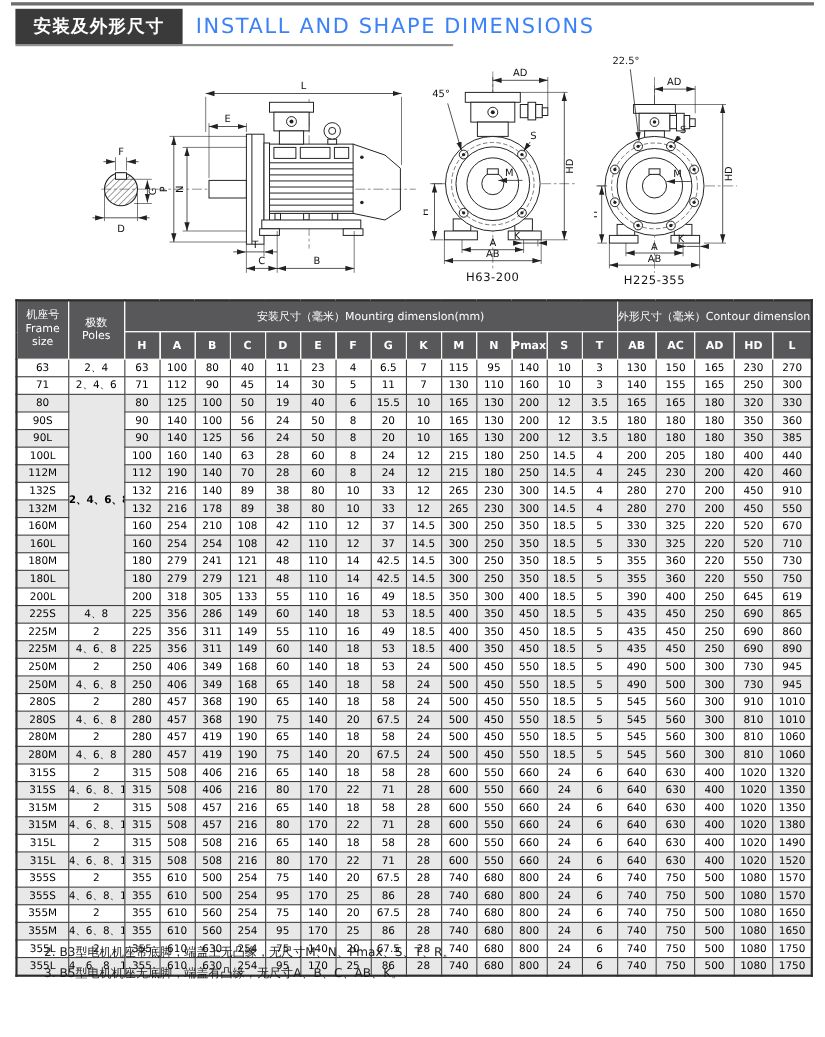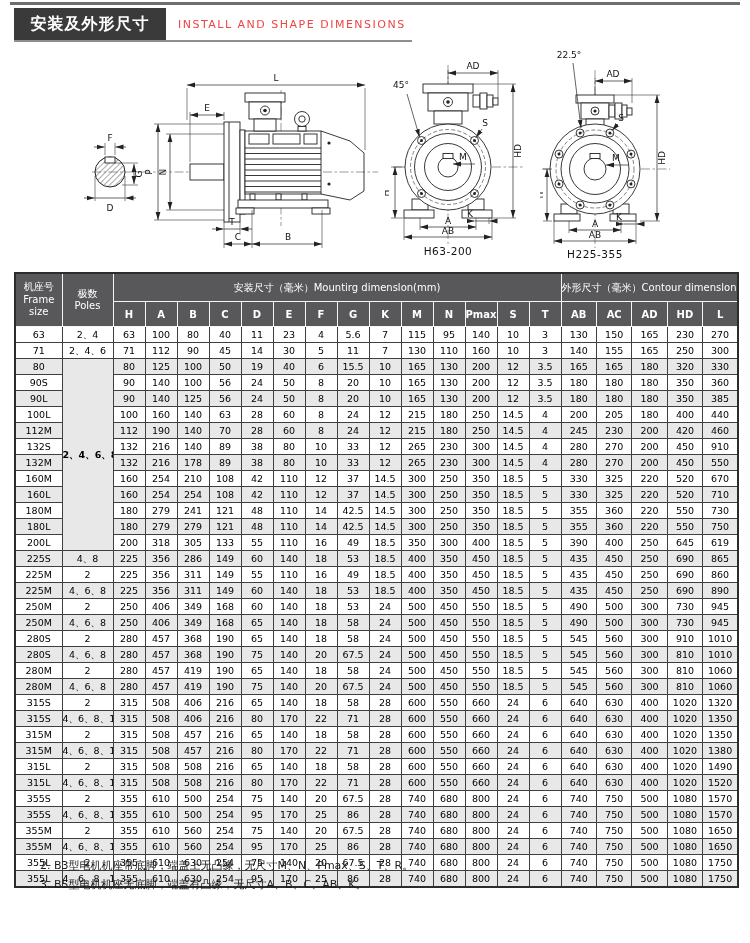--- a/index.html
+++ b/index.html
@@ -9,21 +9,21 @@
   }
   .top-rule { position:absolute; left:10px; top:2px; width:730px; height:3px; background:#6e6e6e; }
   .hdr { position:absolute; left:14px; top:8px; width:398px; height:32px; border-bottom:2px solid #8f8f8f; }
   .hdr-box {
     position:absolute; left:0; top:0; width:152px; height:32px; background:#3a3a3a;
     color:#fff; font-size:16px; font-weight:bold; letter-spacing:1px;
     display:flex; align-items:center; justify-content:center;
   }
   .hdr-en {
     position:absolute; left:164px; top:0; height:32px; display:flex; align-items:center;
-    color:#ef4444; font-size:11px; letter-spacing:1.5px; white-space:nowrap;
+    color:#3b82f6; font-size:19px; letter-spacing:1.5px; white-space:nowrap;
   }
   .drawings { position:absolute; left:0; top:42px; width:750px; height:230px; }
   .svgabs { position:absolute; }
 
   
   .ol { fill:#fff; stroke:#222; stroke-width:0.9; }
   .ln { stroke:#222; stroke-width:0.9; fill:none; }
   .dim { stroke:#222; stroke-width:0.7; fill:none; }
   .ext { stroke:#222; stroke-width:0.55; fill:none; }
   .cl  { stroke:#555; stroke-width:0.6; fill:none; stroke-dasharray:9 2.5 2.5 2.5; }
@@ -416,21 +416,21 @@
           <tr>
             <td>63</td>
             <td>2、4</td>
             <td>63</td>
             <td>100</td>
             <td>80</td>
             <td>40</td>
             <td>11</td>
             <td>23</td>
             <td>4</td>
-            <td>5.6</td>
+            <td>6.5</td>
             <td>7</td>
             <td>115</td>
             <td>95</td>
             <td>140</td>
             <td>10</td>
             <td>3</td>
             <td>130</td>
             <td>150</td>
             <td>165</td>
             <td>230</td>

